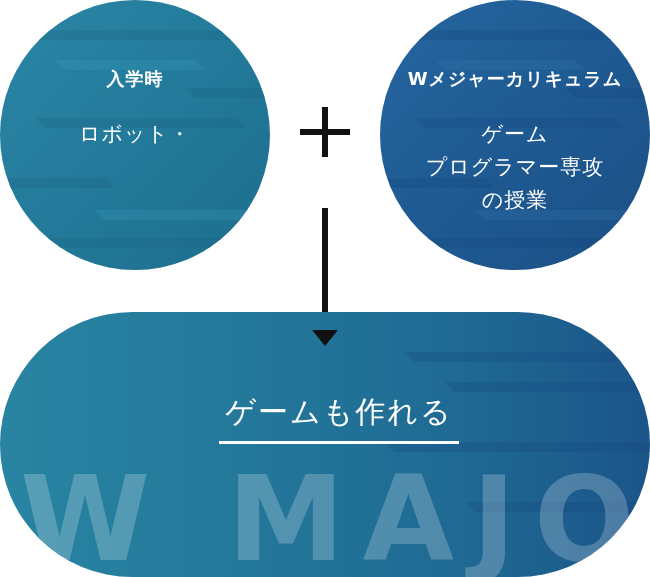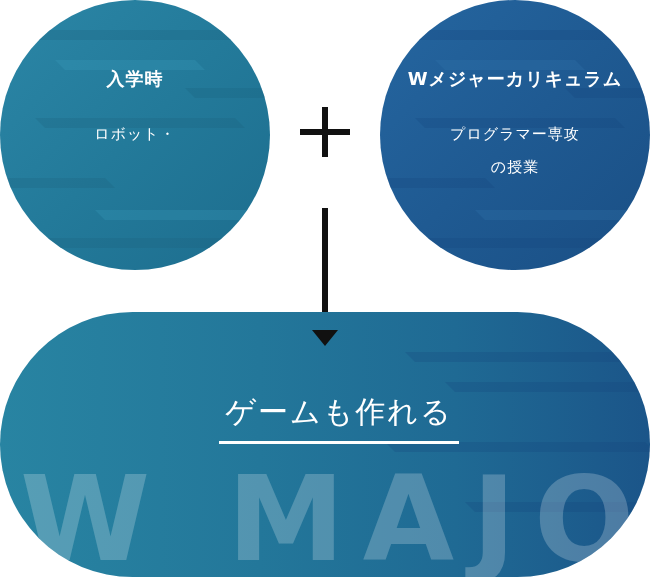--- a/index.html
+++ b/index.html
@@ -4,21 +4,21 @@
   <style>
     html, body { margin: 0; padding: 0; }
     body { width: 650px; height: 577px; background: #ffffff; position: relative; overflow: hidden;
       font-family: "DejaVu Sans", "Liberation Sans", sans-serif; }
     .circle { position: absolute; width: 270px; height: 270px; border-radius: 50%; overflow: hidden; color: #fff; text-align: center; }
     .circle.left { left: 0; top: 0; background: linear-gradient(135deg, #2b86a6 0%, #237a9a 50%, #1d6d8e 100%); }
     .circle.right { left: 380px; top: 0; background: linear-gradient(135deg, #2566a0 0%, #1f5a92 50%, #1a4f85 100%); }
     .stripes { position: absolute; inset: 0; pointer-events: none; }
     .stripe { position: absolute; height: 10px; opacity: 0.25; transform: skewX(45deg); }
     .circle .small { position: absolute; left: 0; right: 0; top: 67px; font-size: 18px; font-weight: bold; letter-spacing: 1px; }
-    .circle .big { position: absolute; left: 0; right: 0; top: 118px; font-size: 15px; line-height: 33px; letter-spacing: 1px; }
+    .circle .big { position: absolute; left: 0; right: 0; top: 118px; font-size: 21px; line-height: 33px; letter-spacing: 1px; }
     .plus-h { position: absolute; left: 300px; top: 129px; width: 50px; height: 6px; background: #111; }
     .plus-v { position: absolute; left: 322px; top: 107px; width: 6px; height: 50px; background: #111; }
     .arrow-line { position: absolute; left: 322px; top: 208px; width: 6px; height: 125px; background: #111; }
     .arrow-head { position: absolute; left: 312px; top: 330px; width: 0; height: 0;
       border-left: 13px solid transparent; border-right: 13px solid transparent; border-top: 16px solid #111; }
     .pill { position: absolute; left: 0; top: 312px; width: 650px; height: 265px; border-radius: 135px / 135px; overflow: hidden;
       background: linear-gradient(90deg, #2884a2 0%, #23779a 40%, #1f6a94 70%, #1b5589 100%); }
     .pill-stripes { position: absolute; right: 0; top: 40px; width: 260px; height: 200px; }
     .watermark { position: absolute; left: 20px; top: 148px; font-size: 118px; font-weight: bold; letter-spacing: 18px;
       color: rgba(255,255,255,0.22); font-family: "DejaVu Sans", "Liberation Sans", sans-serif; white-space: nowrap; line-height: 1; }
@@ -54,20 +54,21 @@
     <div class="stripe" style="left:-20px;top:30px;width:320px;background:#14447a;"></div>
     <div class="stripe" style="left:60px;top:60px;width:140px;background:#3577b0;"></div>
     <div class="stripe" style="left:190px;top:88px;width:120px;background:#14447a;"></div>
     <div class="stripe" style="left:40px;top:118px;width:200px;background:#14447a;"></div>
     <div class="stripe" style="left:-30px;top:178px;width:140px;background:#14447a;"></div>
     <div class="stripe" style="left:100px;top:210px;width:200px;background:#3577b0;"></div>
     <div class="stripe" style="left:-10px;top:238px;width:300px;background:#14447a;"></div>
   </div>
   <div class="small">Wメジャーカリキュラム</div>
   <div class="big">
+    <div>ゲーム</div>
     <div>プログラマー専攻</div>
     <div>の授業</div>
   </div>
 </div>
 
 <div class="arrow-line"></div>
 
 <div class="pill">
   <div class="pill-stripes">
     <div class="stripe" style="left:20px;top:0px;width:260px;background:#14447a;"></div>

